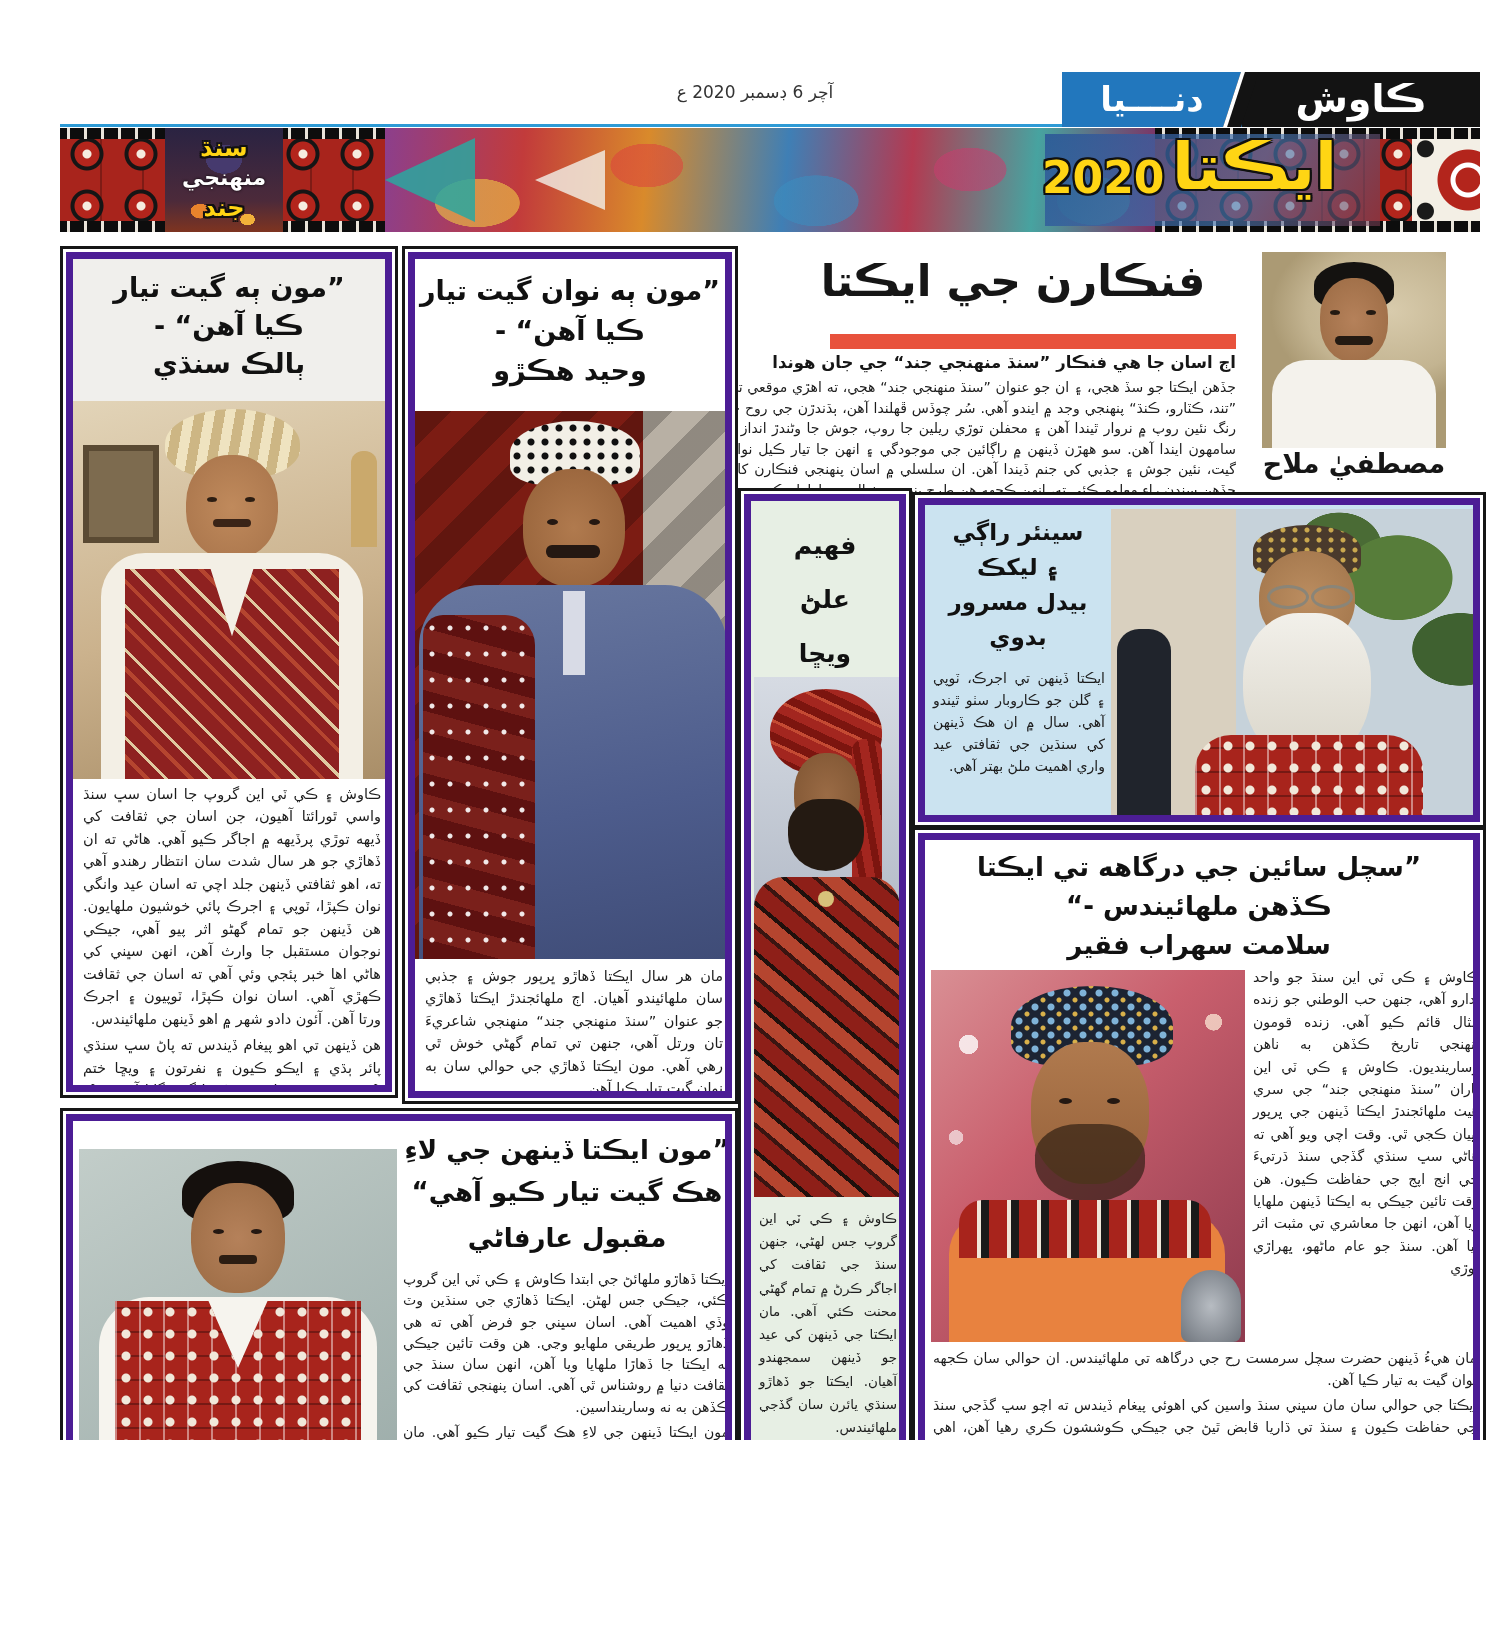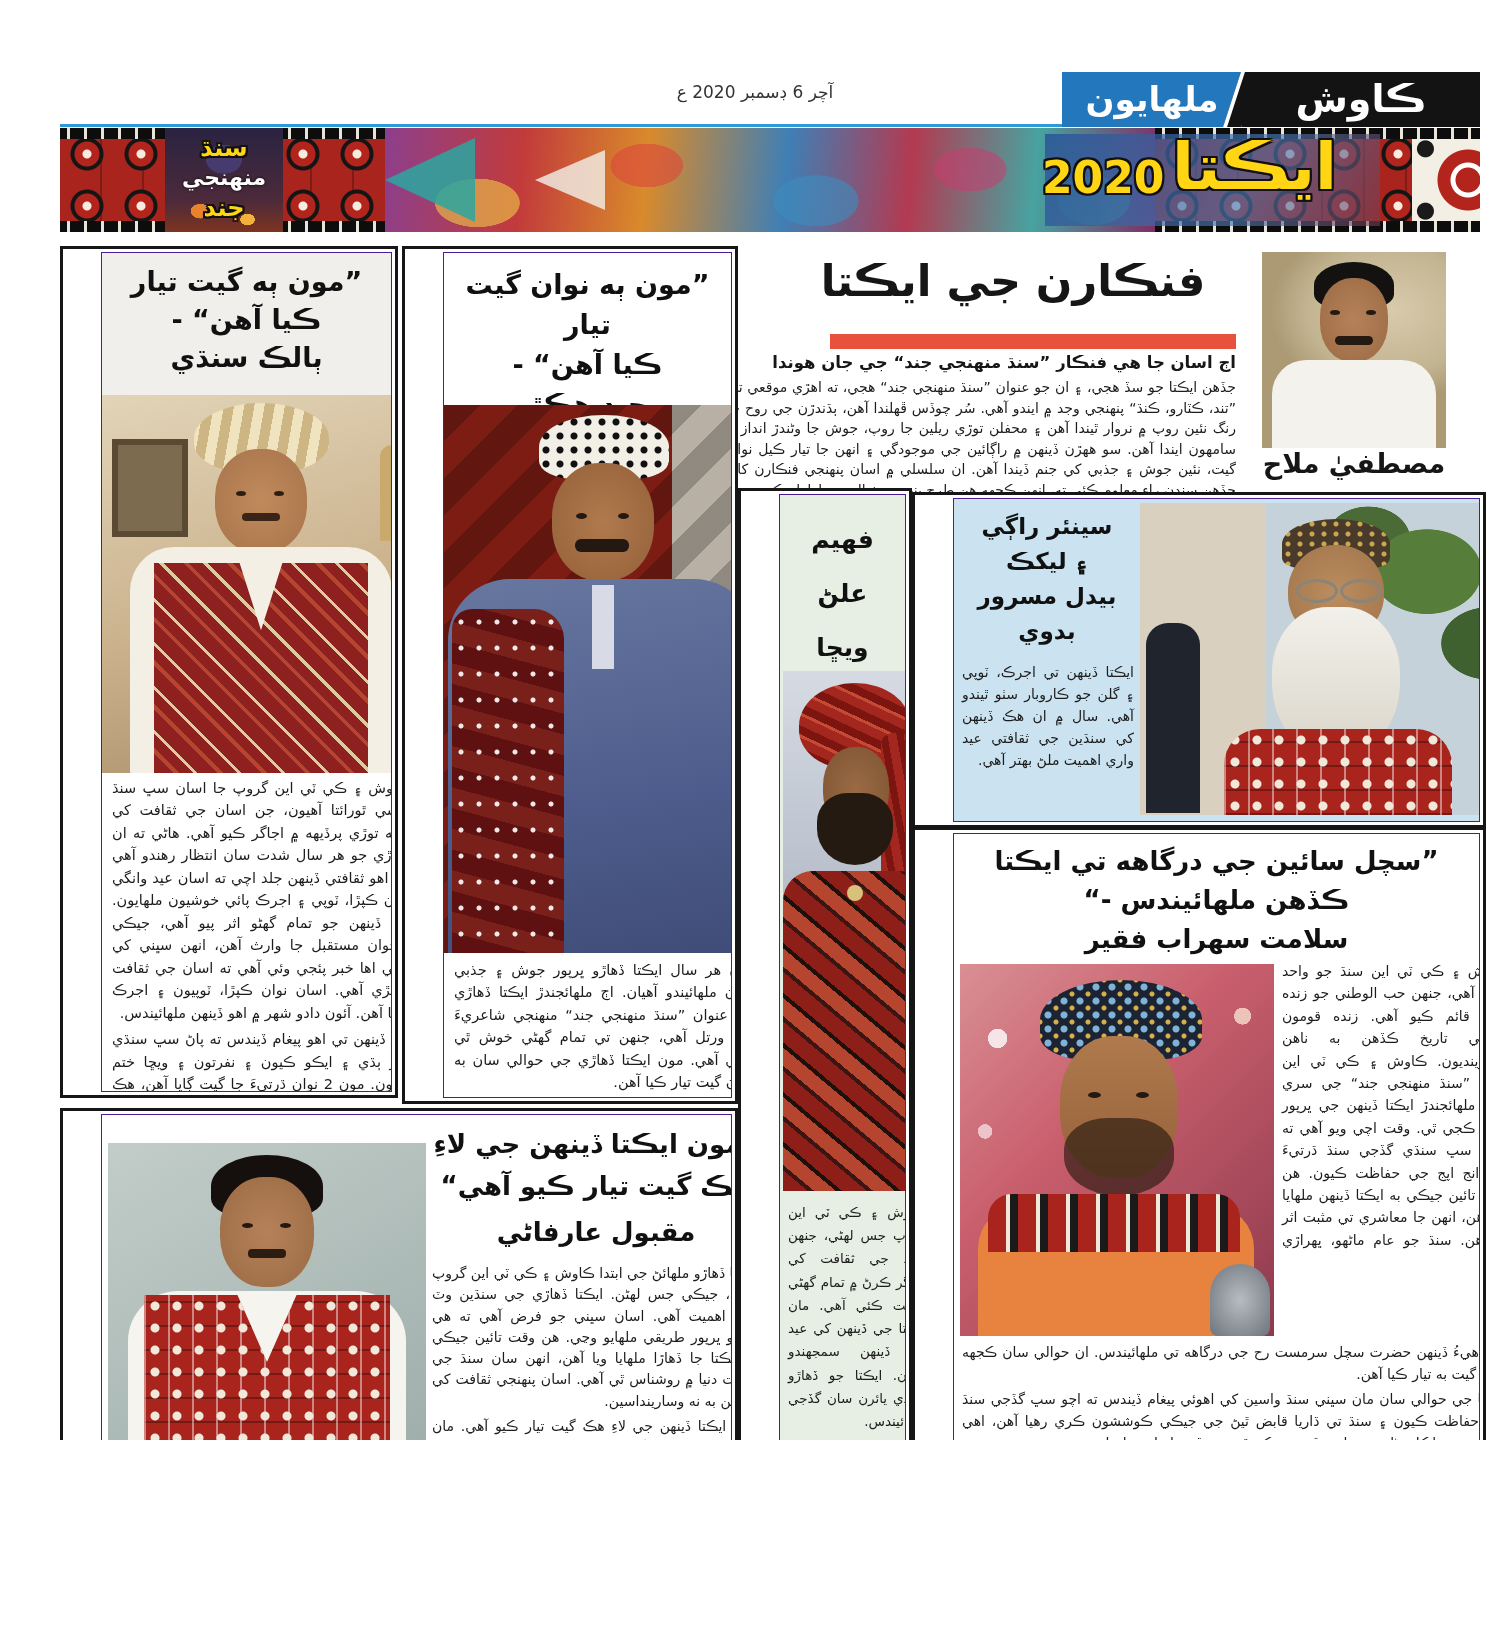--- a/index.html
+++ b/index.html
@@ -2,21 +2,21 @@
 <html><head>
 <meta charset="utf-8">
 <style>
   html,body{margin:0;padding:0;background:#fff;}
   .page{position:relative;width:1500px;height:1440px;background:#fff;overflow:hidden;
         font-family:"DejaVu Sans",sans-serif;color:#161616;}
   .abs{position:absolute;}
   .rtl{direction:rtl;unicode-bidi:embed;}
   
   .dbox{position:absolute;border:3px solid #161616;background:#fff;}
-  .dbox-in{position:absolute;inset:3px;border:1px solid #4c1d95;overflow:hidden;background:#fff;margin-left:35px;}
+  .dbox-in{position:absolute;inset:3px;border:7px solid #4c1d95;overflow:hidden;background:#fff;}
   .hl{font-weight:bold;text-align:center;direction:rtl;color:#111;}
   .body-txt{direction:rtl;text-align:justify;font-size:14.5px;line-height:1.55;color:#1c1c1c;}
   .body-txt p{margin:0 0 4px 0;}
   
   .ajrak{background-color:#a8241c;
     background-image:
       radial-gradient(circle at 27px 26px,#f5ecdf 0 4px,#b3251c 5px 12px,#151515 13px 16px,rgba(0,0,0,0) 17px),
       repeating-linear-gradient(90deg,rgba(0,0,0,0) 0 40px,rgba(0,0,0,.25) 40px 42px);
     background-size:54px 52px,auto;}
   .band{position:absolute;left:0;right:0;height:11px;
@@ -34,21 +34,21 @@
 </style>
 </head>
 <body>
 
 <div class="page">
 
   <div class="abs rtl" style="left:580px;top:82px;width:350px;text-align:center;font-size:17px;color:#333;">آچر 6 ڊسمبر 2020 ع</div>
   <div class="abs" style="left:60px;top:124px;width:1005px;height:3px;background:#2e9bd6;"></div>
 
   <div class="abs" style="left:1062px;top:72px;width:180px;height:55px;background:#2277bd;">
-    <div class="rtl" style="text-align:center;font-size:34px;font-weight:bold;color:#fff;line-height:55px;">ملهايون</div>
+    <div class="rtl" style="text-align:center;font-size:34px;font-weight:bold;color:#fff;line-height:55px;">دنــــيا</div>
   </div>
   <div class="abs" style="left:1242px;top:72px;width:238px;height:55px;background:#131313;">
     <div class="rtl" style="text-align:center;font-size:38px;font-weight:bold;color:#fff;line-height:55px;">ڪاوش</div>
   </div>
   <div class="abs" style="left:1232px;top:72px;width:14px;height:55px;background:#131313;transform:skewX(-18deg);border-left:4px solid #fff;"></div>
 
   <div class="abs" style="left:60px;top:128px;width:1420px;height:104px;overflow:hidden;">
 
     <div class="abs ajrak" style="left:0;top:0;width:325px;height:104px;">
       <div class="band" style="top:0;"></div>

